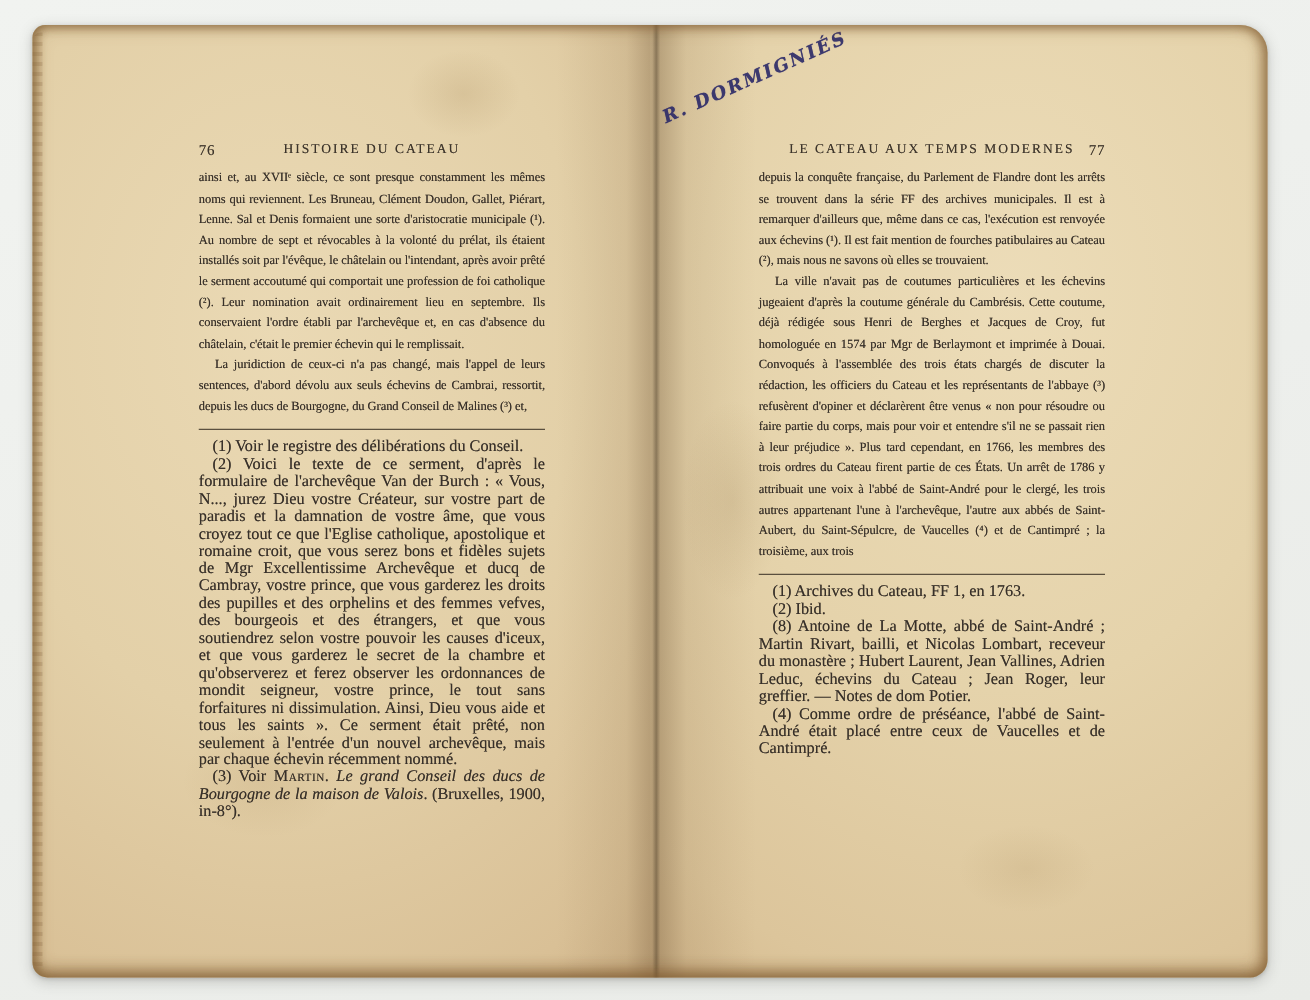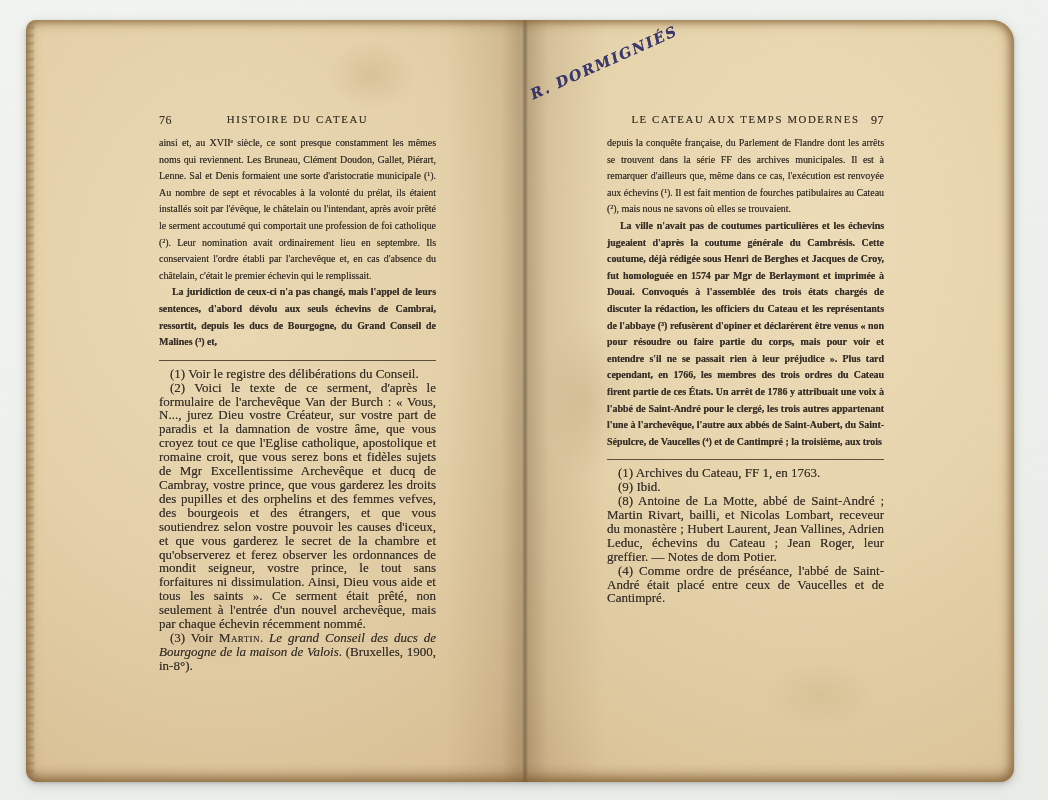--- a/index.html
+++ b/index.html
@@ -62,21 +62,21 @@
   .head .title{display:block;text-align:center;}
   .head .num{position:absolute;top:0;font-size:12px;letter-spacing:.5px;}
   .head .num.n-left{left:0;}
   .head .num.n-right{right:0;}
 
   .body-text p{
     margin:0;text-align:justify;
     font-size:10px;line-height:16.6px;letter-spacing:-.05px;
     text-shadow:0 0 .45px rgba(45,35,25,.65);
   }
-  .body-text p.indent{text-indent:13px;font-weight:bold;}
+  .body-text p.indent{text-indent:13px;}
 
   .fn-rule{border:none;border-top:1.4px solid #42382c;margin:9px 0 6px 0;opacity:.85;}
   .footnotes p{
     margin:0;text-align:justify;text-indent:11px;
     font-size:13px;line-height:13.9px;
     text-shadow:0 0 .4px rgba(45,35,25,.6);
   }
   .footnotes .sc{font-variant:small-caps;letter-spacing:.4px;}
   .footnotes em{font-style:italic;}
 
@@ -118,30 +118,30 @@
       <div class="footnotes">
         <p>(1) Voir le registre des délibérations du Conseil.</p>
         <p>(2) Voici le texte de ce serment, d'après le formulaire de l'archevêque Van der Burch : « Vous, N..., jurez Dieu vostre Créateur, sur vostre part de paradis et la damnation de vostre âme, que vous croyez tout ce que l'Eglise catholique, apostolique et romaine croit, que vous serez bons et fidèles sujets de Mgr Excellentissime Archevêque et ducq de Cambray, vostre prince, que vous garderez les droits des pupilles et des orphelins et des femmes vefves, des bourgeois et des étrangers, et que vous soutiendrez selon vostre pouvoir les causes d'iceux, et que vous garderez le secret de la chambre et qu'observerez et ferez observer les ordonnances de mondit seigneur, vostre prince, le tout sans forfaitures ni dissimulation. Ainsi, Dieu vous aide et tous les saints ». Ce serment était prêté, non seulement à l'entrée d'un nouvel archevêque, mais par chaque échevin récemment nommé.</p>
         <p><span>(3) Voir </span><span class="sc">Martin</span><span>. </span><em>Le grand Conseil des ducs de Bourgogne de la maison de Valois</em><span>. (Bruxelles, 1900, in-8°).</span></p>
       </div>
     </div>
 
     <div class="page-col pc-right">
       <div class="head">
         <span class="title">LE CATEAU AUX TEMPS MODERNES</span>
-        <span class="num n-right">97</span>
+        <span class="num n-right">77</span>
       </div>
       <div class="body-text">
         <p>depuis la conquête française, du Parlement de Flandre dont les arrêts se trouvent dans la série FF des archives municipales. Il est à remarquer d'ailleurs que, même dans ce cas, l'exécution est renvoyée aux échevins (¹). Il est fait mention de fourches patibulaires au Cateau (²), mais nous ne savons où elles se trouvaient.</p>
         <p class="indent">La ville n'avait pas de coutumes particulières et les échevins jugeaient d'après la coutume générale du Cambrésis. Cette coutume, déjà rédigée sous Henri de Berghes et Jacques de Croy, fut homologuée en 1574 par Mgr de Berlaymont et imprimée à Douai. Convoqués à l'assemblée des trois états chargés de discuter la rédaction, les officiers du Cateau et les représentants de l'abbaye (³) refusèrent d'opiner et déclarèrent être venus « non pour résoudre ou faire partie du corps, mais pour voir et entendre s'il ne se passait rien à leur préjudice ». Plus tard cependant, en 1766, les membres des trois ordres du Cateau firent partie de ces États. Un arrêt de 1786 y attribuait une voix à l'abbé de Saint-André pour le clergé, les trois autres appartenant l'une à l'archevêque, l'autre aux abbés de Saint-Aubert, du Saint-Sépulcre, de Vaucelles (⁴) et de Cantimpré ; la troisième, aux trois</p>
       </div>
       <hr class="fn-rule">
       <div class="footnotes">
         <p>(1) Archives du Cateau, FF 1, en 1763.</p>
-        <p>(9) Ibid.</p>
+        <p>(2) Ibid.</p>
         <p>(8) Antoine de La Motte, abbé de Saint-André ; Martin Rivart, bailli, et Nicolas Lombart, receveur du monastère ; Hubert Laurent, Jean Vallines, Adrien Leduc, échevins du Cateau ; Jean Roger, leur greffier. — Notes de dom Potier.</p>
         <p>(4) Comme ordre de préséance, l'abbé de Saint-André était placé entre ceux de Vaucelles et de Cantimpré.</p>
       </div>
     </div>
 
     <div class="annotation">R. DORMIGNIÉS</div>
 
     <div class="deckle"></div>
     <div class="rim"></div>
   </div>

